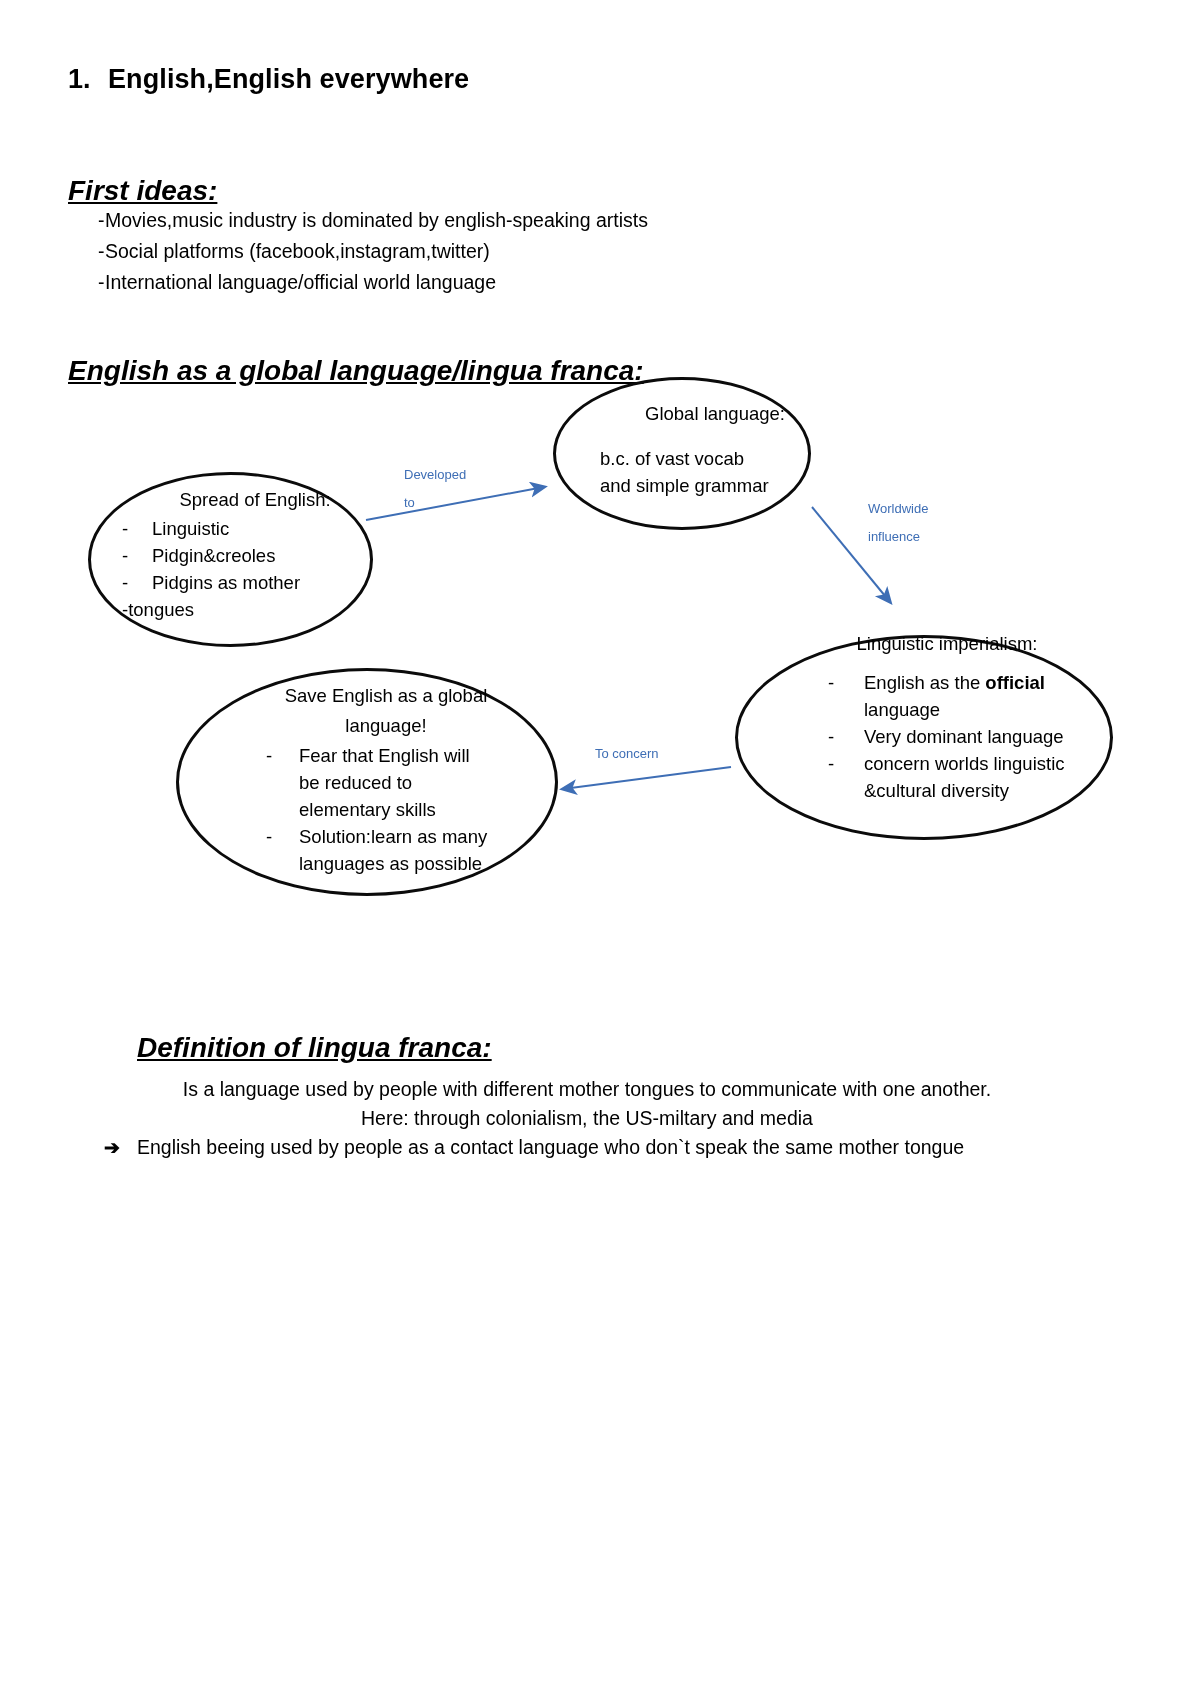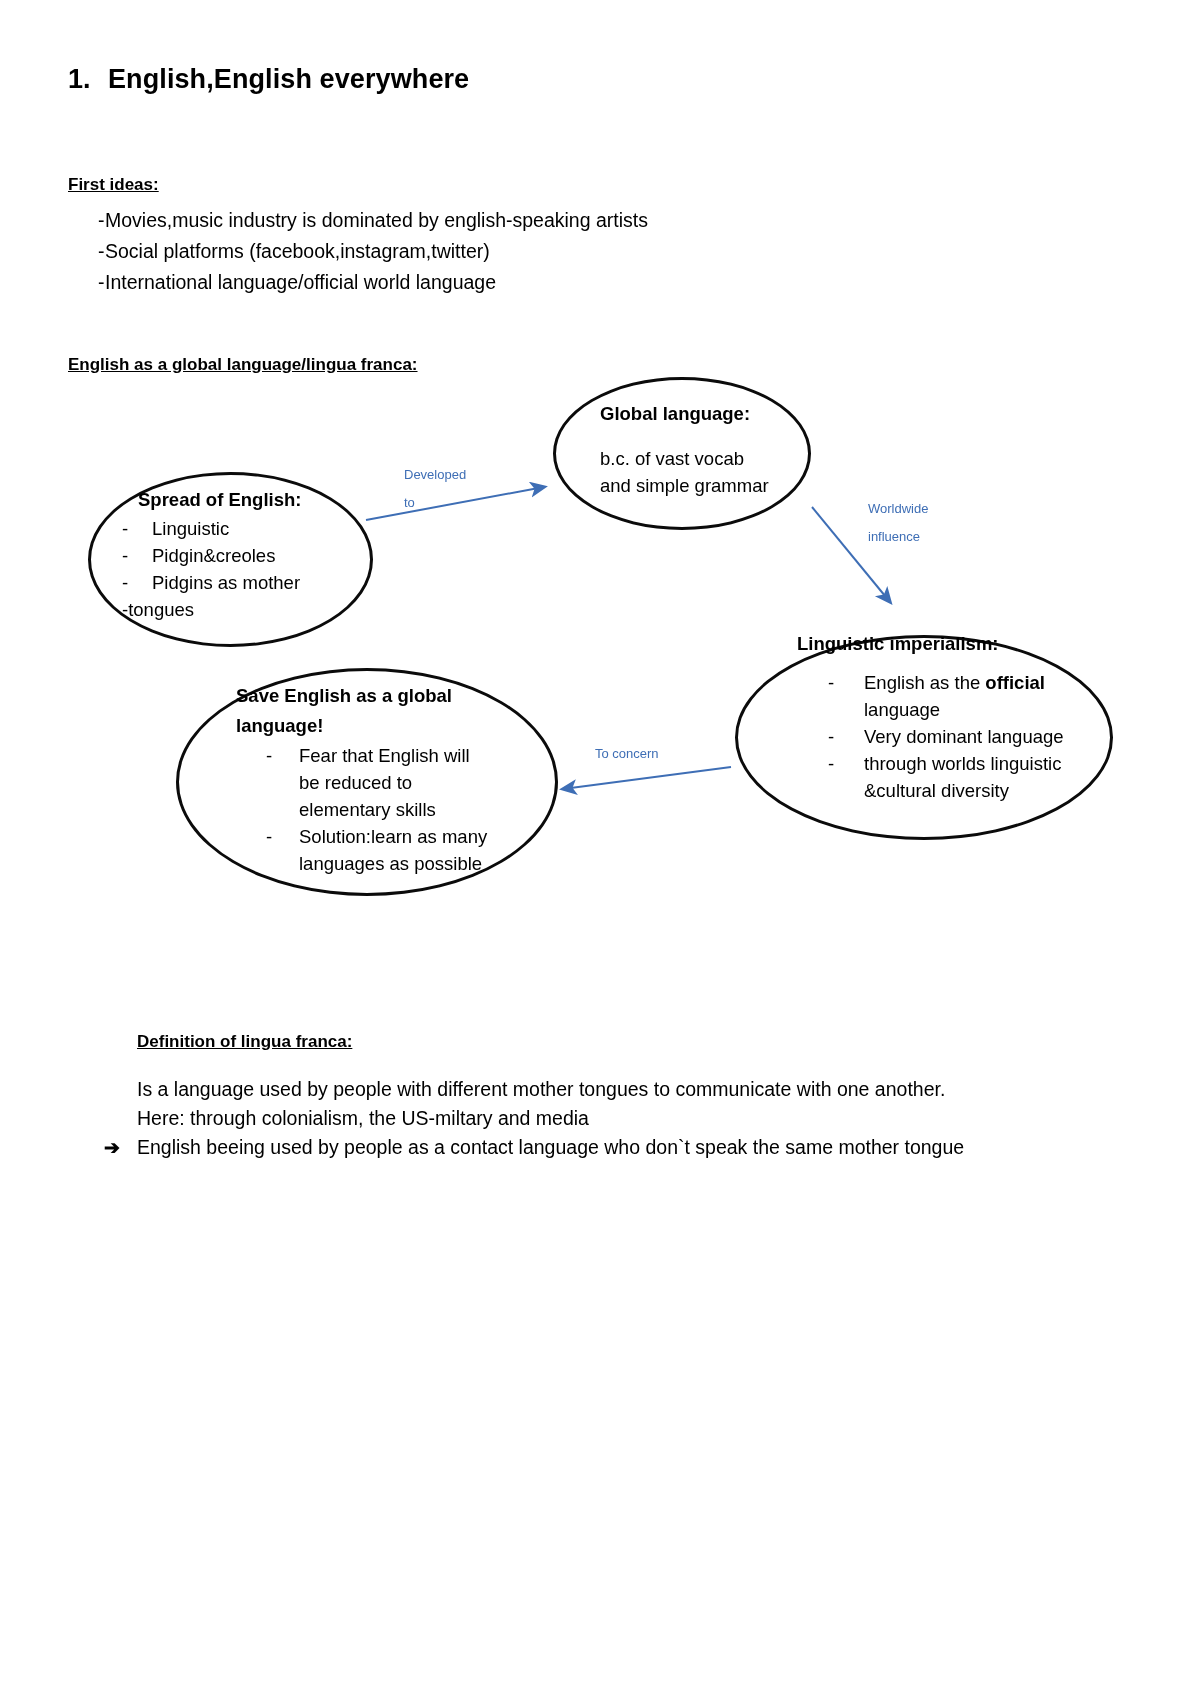--- a/index.html
+++ b/index.html
@@ -26,24 +26,25 @@
     top: 64px;
     font-size: 27px;
     font-weight: bold;
     letter-spacing: 0.1px;
     white-space: nowrap;
   }
   .doc-title .num { display: inline-block; width: 40px; }
 
   .section-head {
     position: absolute;
-    font-size: 17px;
+    font-size: 28px;
     font-weight: bold;
     text-decoration: underline;
     white-space: nowrap;
+    font-style: italic;
   }
   #first-ideas-head { left: 68px; top: 175px; }
   #global-lang-head { left: 68px; top: 355px; text-align: right; }
   #lingua-def-head  { left: 137px; top: 1032px; }
 
   .bullet-list {
     position: absolute;
     left: 68px;
     top: 205px;
     width: 800px;
@@ -64,21 +65,21 @@
   }
 
   .def-block {
     position: absolute;
     left: 137px;
     top: 1075px;
     width: 900px;
     font-size: 19.5px;
     line-height: 29px;
   }
-  .def-line { white-space: nowrap; }
+  .def-line { white-space: nowrap; text-align: center; }
   .def-arrow-line {
     position: absolute;
     left: 104px;
     top: 1133px;
     width: 960px;
     font-size: 19.5px;
     line-height: 29px;
     display: flex;
     align-items: baseline;
     white-space: nowrap;
@@ -113,22 +114,23 @@
     border: 3.5px solid #0b0b0b;
     border-radius: 50%;
     box-sizing: border-box;
   }
   .node-text {
     position: absolute;
     font-size: 18.5px;
     line-height: 27px;
   }
   .node-title {
-    font-weight: bold;
-    white-space: nowrap;
+    font-weight: normal;
+    white-space: nowrap;
+    text-align: center;
   }
   .node-bullets { margin-top: 0; }
   .nb-row {
     display: flex;
     align-items: flex-start;
     line-height: 27px;
   }
   .nb-row .dash { width: 30px; flex: 0 0 30px; }
   .nb-row .txt { flex: 1 1 auto; }
 
@@ -249,21 +251,21 @@
       <div class="nb-row">
         <span class="dash"></span>
         <span class="txt">language</span>
       </div>
       <div class="nb-row">
         <span class="dash">-</span>
         <span class="txt">Very dominant language</span>
       </div>
       <div class="nb-row">
         <span class="dash">-</span>
-        <span class="txt">through worlds linguistic</span>
+        <span class="txt">concern worlds linguistic</span>
       </div>
       <div class="nb-row">
         <span class="dash"></span>
         <span class="txt">&amp;cultural diversity</span>
       </div>
     </div>
   </div>
 
   <div class="node-text" id="t-save">
     <div class="node-title">Save English as a global</div>

